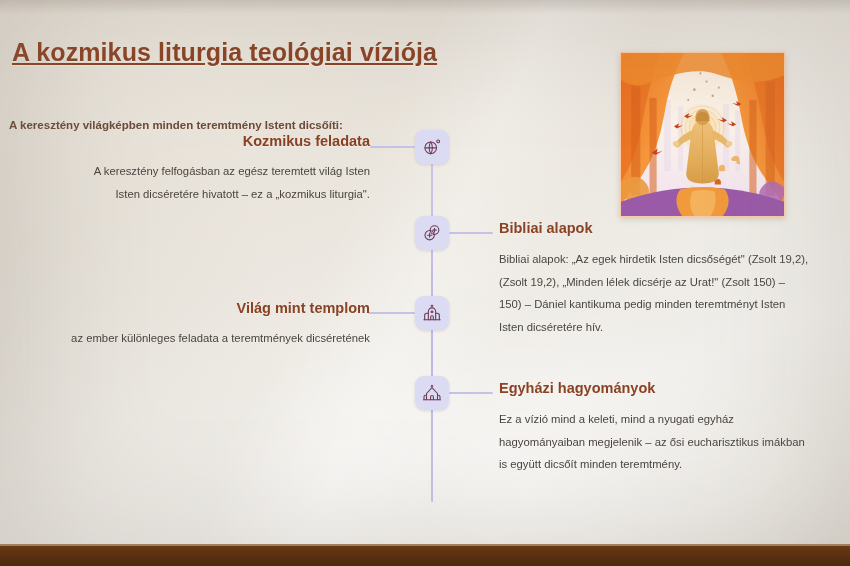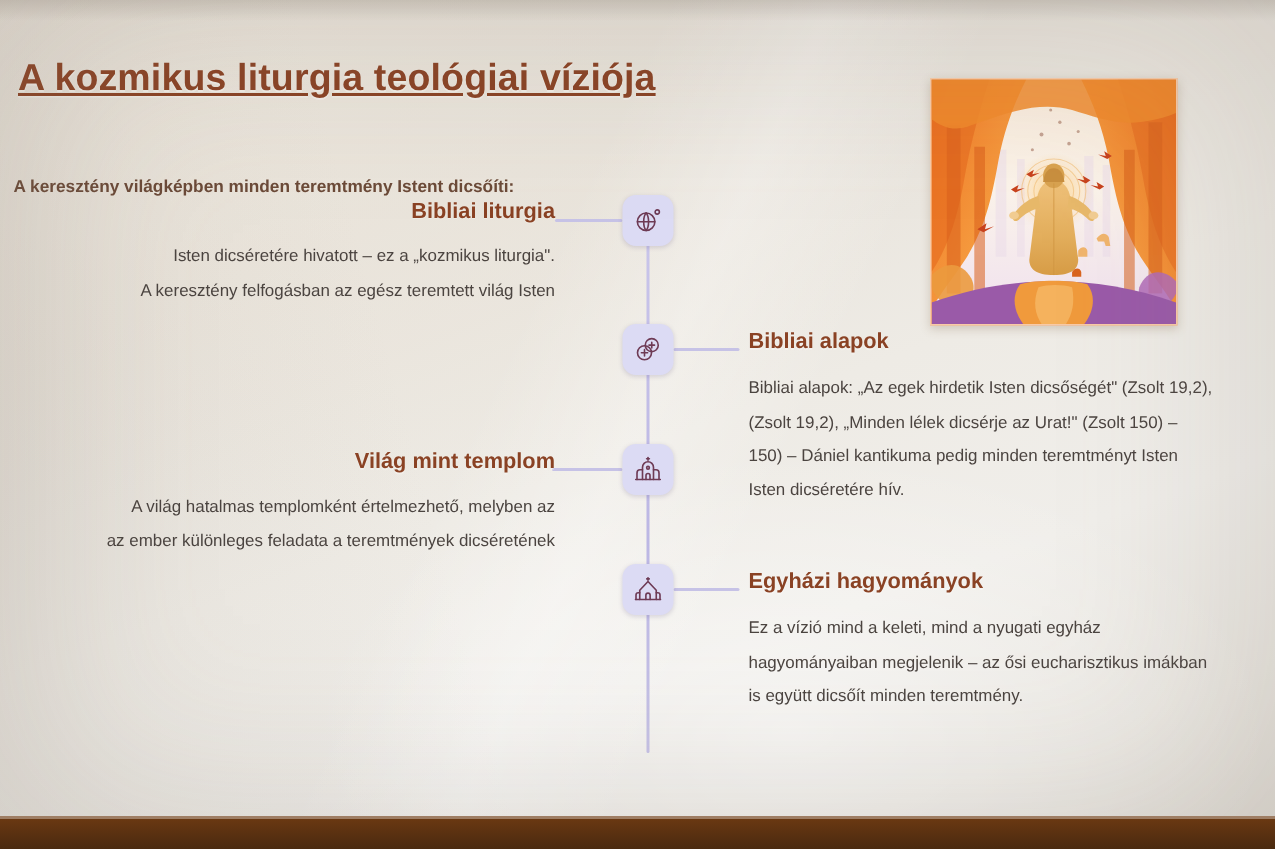--- a/index.html
+++ b/index.html
@@ -171,41 +171,40 @@
         <path d="M5.4 20v-7.4L12 5.6l6.6 7v7.4"></path>
         <path d="M2.4 20v-3.6c0-1 .8-1.8 1.8-1.8h1.2"></path>
         <path d="M21.6 20v-3.6c0-1-.8-1.8-1.8-1.8h-1.2"></path>
         <path d="M10.3 20v-3.4c0-.95.76-1.7 1.7-1.7s1.7.75 1.7 1.7V20"></path>
         <path d="M2 20h20"></path>
       </svg>
     </span>
   </div>
 
   <div class="block b1">
-    <div class="head">Bibliai liturgia</div>
+    <div class="head">Kozmikus feladata</div>
     <div class="body">
+      <span class="ln">A keresztény felfogásban az egész teremtett világ Isten</span>
       <span class="ln">Isten dicséretére hivatott – ez a „kozmikus liturgia".</span>
-      <span class="ln">A keresztény felfogásban az egész teremtett világ Isten</span>
     </div>
   </div>
 
   <div class="block b2">
     <div class="head">Bibliai alapok</div>
     <div class="body">
       <span class="ln">Bibliai alapok: „Az egek hirdetik Isten dicsőségét" (Zsolt 19,2),</span>
       <span class="ln">(Zsolt 19,2), „Minden lélek dicsérje az Urat!" (Zsolt 150) –</span>
       <span class="ln">150) – Dániel kantikuma pedig minden teremtményt Isten</span>
       <span class="ln">Isten dicséretére hív.</span>
     </div>
   </div>
 
   <div class="block b3">
     <div class="head">Világ mint templom</div>
     <div class="body">
-      <span class="ln">A világ hatalmas templomként értelmezhető, melyben az</span>
       <span class="ln">az ember különleges feladata a teremtmények dicséretének</span>
     </div>
   </div>
 
   <div class="block b4">
     <div class="head">Egyházi hagyományok</div>
     <div class="body">
       <span class="ln">Ez a vízió mind a keleti, mind a nyugati egyház</span>
       <span class="ln">hagyományaiban megjelenik – az ősi eucharisztikus imákban</span>
       <span class="ln">is együtt dicsőít minden teremtmény.</span>

